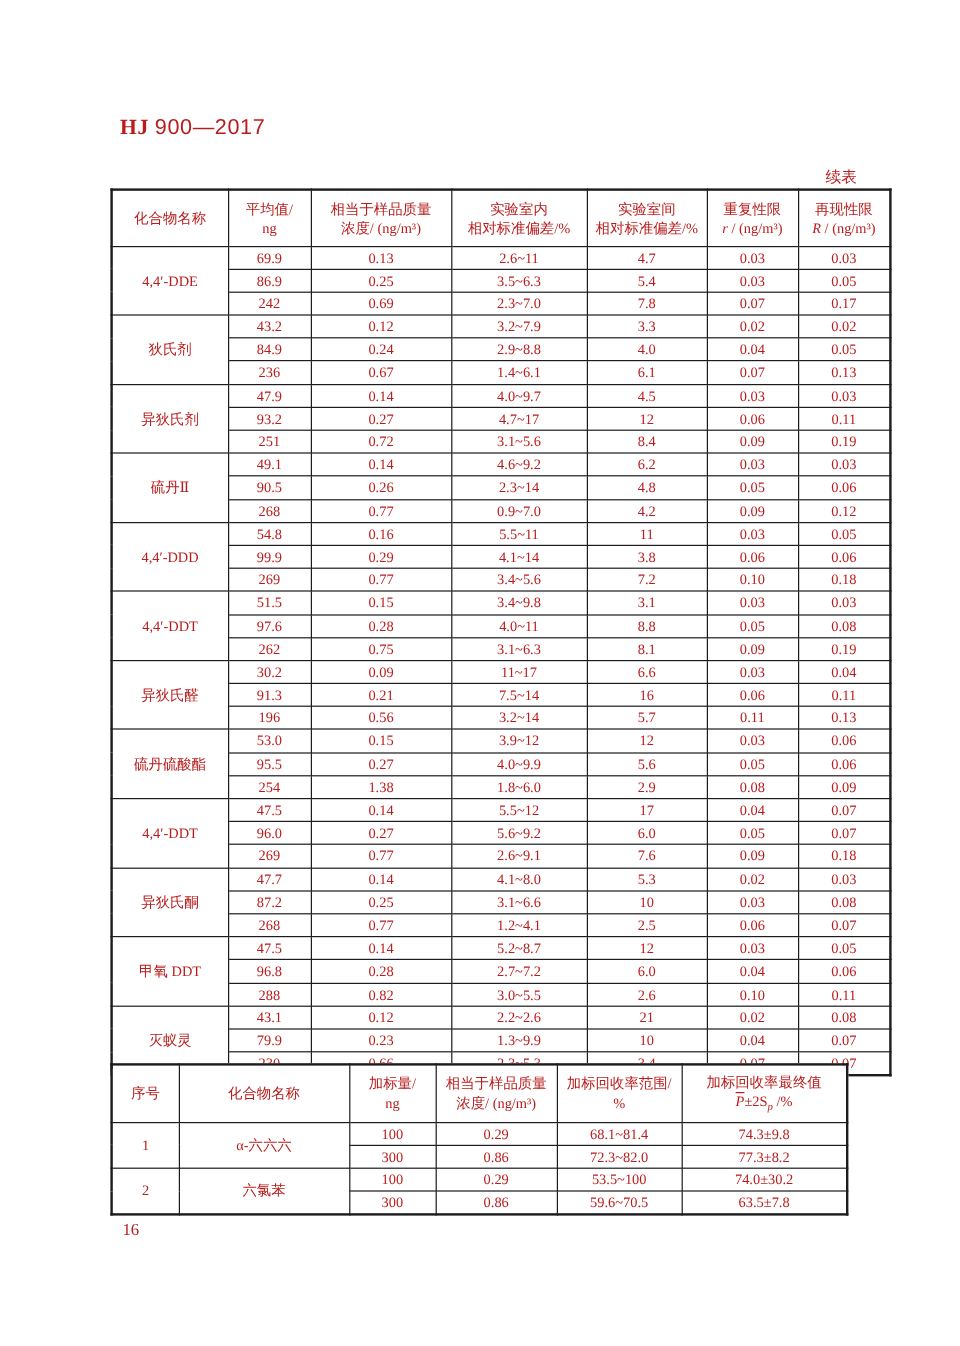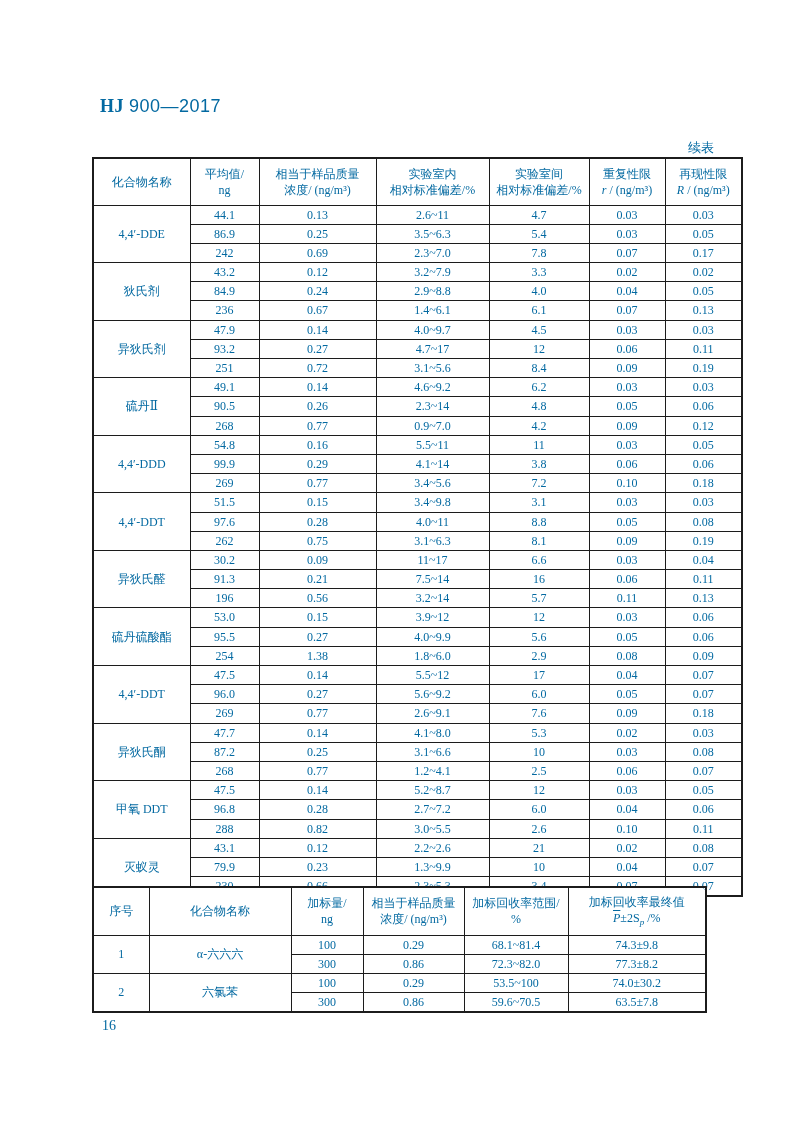--- a/index.html
+++ b/index.html
@@ -4,21 +4,21 @@
 <style>
   * { margin: 0; padding: 0; box-sizing: border-box; }
   html, body { background: #888; }
   .page {
     position: relative;
     width: 800px;
     height: 1122px;
     background: #ffffff;
     margin: 0 auto;
     overflow: hidden;
-    color: #0369a1;
+    color: #b91c1c;
     font-family: "Liberation Serif", "DejaVu Serif", serif;
   }
   .doc-number {
     position: absolute;
     left: 100px;
     top: 96px;
     font-size: 18px;
     letter-spacing: 0.5px;
     white-space: pre;
   }
@@ -122,21 +122,21 @@
           </th>
         <th>
             <span class="hline">再现性限</span>
             <span class="hline"><i>R</i><span> / (ng/m³)</span></span>
           </th>
       </tr>
     </thead>
     <tbody>
         <tr>
           <td rowspan="3">4,4′-DDE</td>
-          <td>44.1</td>
+          <td>69.9</td>
           <td>0.13</td>
           <td>2.6~11</td>
           <td>4.7</td>
           <td>0.03</td>
           <td>0.03</td>
         </tr>
         <tr>
           <td>86.9</td>
           <td>0.25</td>
           <td>3.5~6.3</td>

